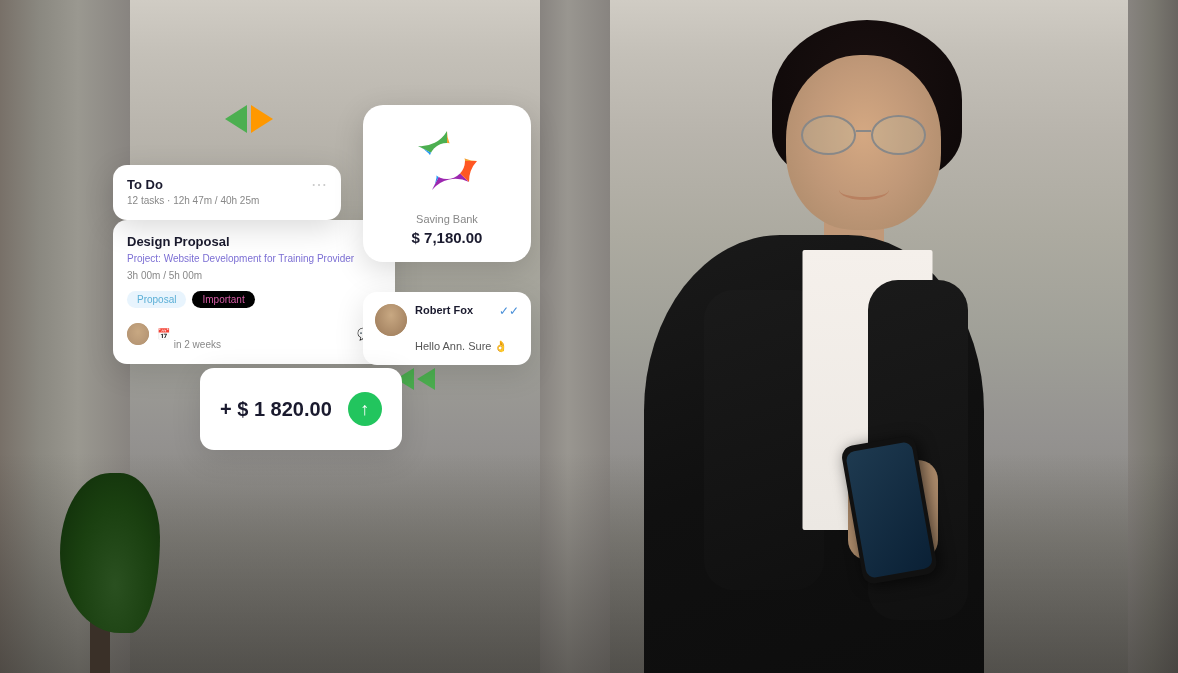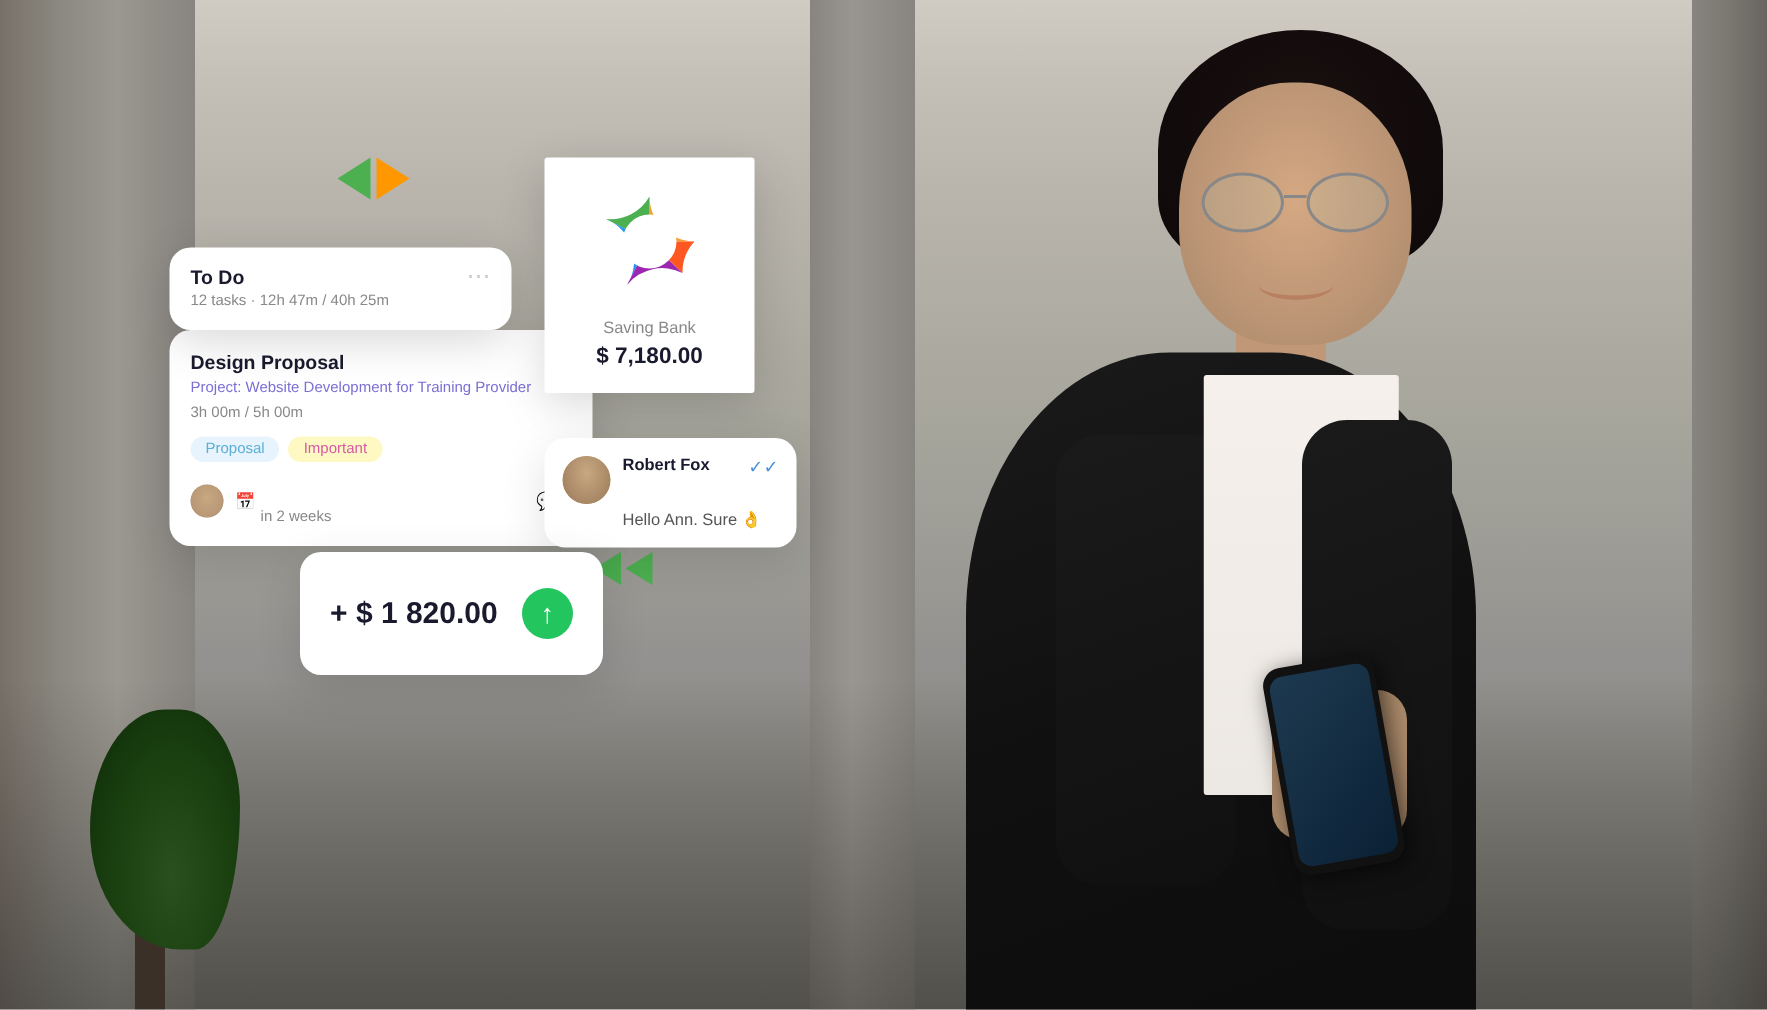--- a/index.html
+++ b/index.html
@@ -156,21 +156,21 @@
       font-size: 10px;
       font-weight: 500;
     }
 
     .tag-proposal {
       background: #e8f4fd;
       color: #5bafd6;
     }
 
     .tag-important {
-      background: #fef9c3;
+      background: #000000;
       color: #d65ba5;
     }
 
     .task-footer {
       display: flex;
       align-items: center;
       justify-content: space-between;
     }
 
     .task-footer-left {
@@ -222,23 +222,23 @@
       gap: 3px;
       color: #888;
       font-size: 10px;
     }
 
     
     .card-bank {
       position: absolute;
       top: 105px;
       left: 363px;
-      width: 140px;
+      width: 168px;
       background: white;
-      border-radius: 2px;
+      border-radius: 20px;
       padding: 16px 14px;
       box-shadow: 0 8px 30px rgba(0,0,0,0.15);
       z-index: 30;
       pointer-events: auto;
       text-align: center;
     }
 
     .donut-chart {
       width: 80px;
       height: 80px;

